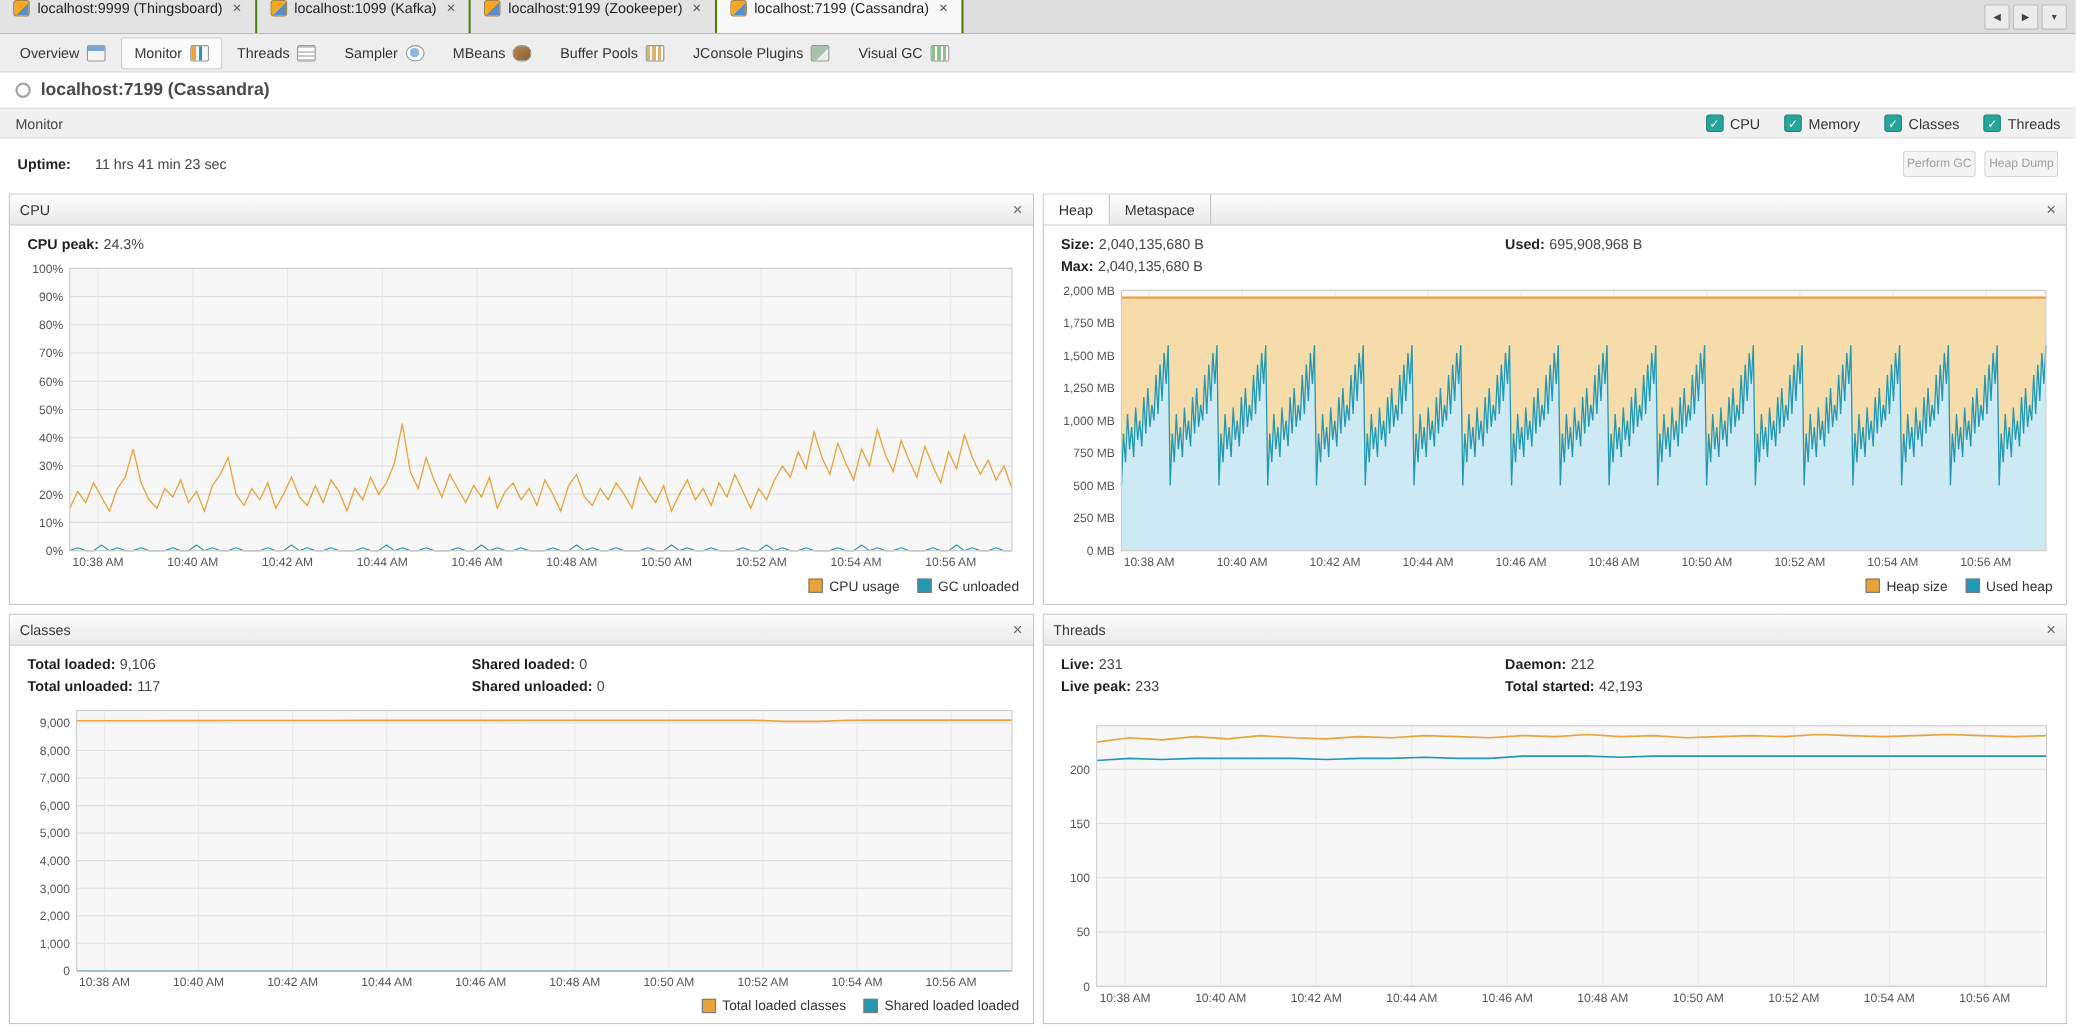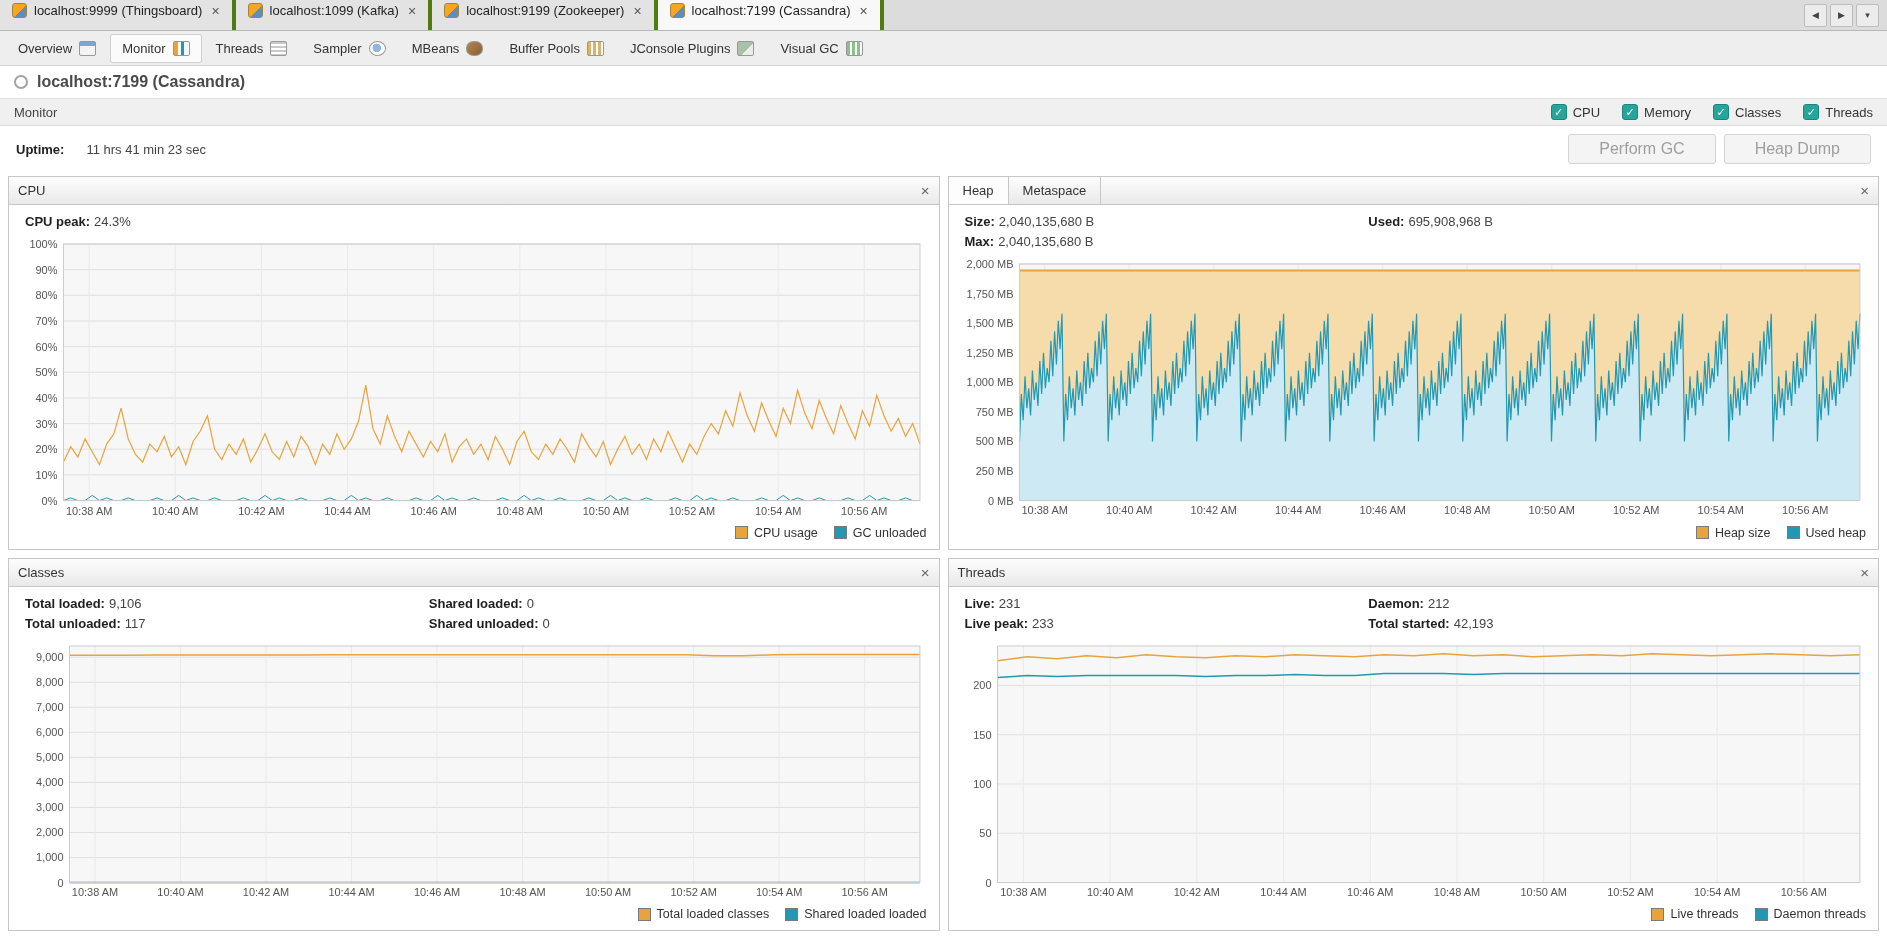--- a/index.html
+++ b/index.html
@@ -3,21 +3,21 @@
 <meta charset="utf-8">
 <style>
   html,body{margin:0;padding:0;}
   body{
     width:1887px;height:939px;overflow:hidden;background:#fff;
     font-family:"Liberation Sans", sans-serif;font-size:13px;color:#333;
     display:flex;flex-direction:column;
   }
   
   .conn-bar{height:30px;flex:0 0 30px;background:#dcdcdc;border-bottom:1px solid #b7b7b7;display:flex;align-items:stretch;}
-  .conn-tab{display:flex;align-items:flex-end;gap:7px;padding:12px 12px;border-right:4px solid #4d7c0f;background:#e3e3e3;color:#222;cursor:default;}
+  .conn-tab{display:flex;align-items:flex-start;gap:7px;padding:0 12px;border-right:2px solid #4d7c0f;background:#e3e3e3;color:#222;cursor:default;}
   .conn-tab.active{background:#f8f8f8;}
   .appicon{width:13px;height:13px;border-radius:3px;border:1px solid #a5823e;background:linear-gradient(135deg,#f5a623 0 55%,#5b8ec4 55% 100%);}
   .conn-close{color:#555;font-size:14px;line-height:1;margin-left:2px;}
   .conn-spacer{flex:1;}
   .conn-nav{display:flex;align-items:center;gap:3px;padding:0 8px;}
   .conn-navbtn{width:21px;height:21px;border:1px solid #bdbdbd;background:#ececec;color:#444;
     display:flex;align-items:center;justify-content:center;font-size:9px;border-radius:2px;}
   
   .view-bar{height:34px;flex:0 0 34px;background:#eeeeee;border-bottom:1px solid #d2d2d2;display:flex;align-items:center;padding:0 6px;gap:2px;}
   .view-tab{display:flex;align-items:flex-end;gap:7px;padding:6px 11px;color:#333;border:1px solid transparent;border-radius:2px;}
@@ -37,21 +37,21 @@
   .page-title{font-size:16px;font-weight:bold;color:#4a4a4a;}
   .monitor-bar{height:26px;flex:0 0 26px;background:#f0f0f0;border-top:1px solid #e0e0e0;border-bottom:1px solid #dcdcdc;
     display:flex;align-items:center;padding:0 14px;color:#444;}
   .cb-group{margin-left:auto;display:flex;gap:22px;align-items:center;}
   .cb{display:flex;align-items:center;gap:6px;color:#333;}
   .cb-box{width:14px;height:14px;background:#26a69a;border:1px solid #1d8density;border:1px solid #1d857b;border-radius:3px;color:#fff;font-size:11px;display:flex;align-items:center;justify-content:center;}
   .uptime-row{height:46px;flex:0 0 46px;display:flex;align-items:center;padding:0 16px;background:#fff;}
   .uptime-label{font-weight:bold;color:#222;}
   .uptime-value{color:#444;margin-left:22px;}
   .action-btns{margin-left:auto;display:flex;gap:8px;}
-  .action-btn{padding:5px 30px;border:1px solid #d5d5d5;background:#f4f4f4;color:#9e9e9e;border-radius:3px;font-size:16px;}
+  .action-btn{padding:5px 3px;border:1px solid #d5d5d5;background:#f4f4f4;color:#9e9e9e;border-radius:3px;font-size:11px;}
   
   .charts-grid{flex:1;min-height:0;display:grid;grid-template-columns:1fr 1fr;grid-template-rows:1fr 1fr;gap:8px;padding:4px 8px 8px;background:#fff;}
   .panel{border:1px solid #c6c6c6;display:flex;flex-direction:column;min-height:0;min-width:0;background:#fff;}
   .panel-header{height:27px;flex:0 0 27px;background:linear-gradient(#fdfdfd,#e9e9e9);border-bottom:1px solid #c6c6c6;
     display:flex;align-items:center;padding:0 9px;color:#333;}
   .panel-close{margin-left:auto;color:#666;font-size:15px;line-height:1;}
   .heap-tabs{display:flex;align-items:stretch;height:100%;}
   .heap-tab{display:flex;align-items:center;padding:0 14px;border-right:1px solid #c6c6c6;color:#333;}
   .heap-tab.active{background:#fdfdfd;}
   .stats{padding:9px 16px 3px;display:grid;grid-template-columns:minmax(0,1fr) minmax(0,1.3fr);column-gap:24px;row-gap:5px;}
@@ -432,24 +432,14 @@
           <text x="674.0800000000002" y="259" text-anchor="middle" fill="#555" font-size="11" font-family="Liberation Sans, sans-serif">10:52 AM</text>
           <line x1="760.96" y1="8" x2="760.96" y2="245" stroke="#e9e9e9" stroke-width="1"></line>
           <text x="760.96" y="259" text-anchor="middle" fill="#555" font-size="11" font-family="Liberation Sans, sans-serif">10:54 AM</text>
           <line x1="847.84" y1="8" x2="847.84" y2="245" stroke="#e9e9e9" stroke-width="1"></line>
           <text x="847.84" y="259" text-anchor="middle" fill="#555" font-size="11" font-family="Liberation Sans, sans-serif">10:56 AM</text>
           <polyline points="40.00,22.81 69.79,18.86 99.59,20.84 129.38,17.88 159.17,19.85 188.97,16.89 218.76,18.86 248.55,19.85 278.34,17.88 308.14,18.86 337.93,16.89 367.72,17.88 397.52,18.86 427.31,16.89 457.10,17.88 486.90,15.90 516.69,17.88 546.48,16.89 576.28,18.86 606.07,17.88 635.86,16.89 665.66,17.88 695.45,15.90 725.24,16.89 755.03,17.88 784.83,16.89 814.62,15.90 844.41,16.89 874.21,17.88 904.00,16.89" fill="none" stroke="#e8a33d" stroke-width="1.5"></polyline>
           <polyline points="40.00,39.60 69.79,37.63 99.59,38.61 129.38,37.63 159.17,37.63 188.97,37.63 218.76,37.63 248.55,38.61 278.34,37.63 308.14,37.63 337.93,36.64 367.72,37.63 397.52,37.63 427.31,35.65 457.10,35.65 486.90,35.65 516.69,36.64 546.48,35.65 576.28,35.65 606.07,35.65 635.86,35.65 665.66,35.65 695.45,35.65 725.24,35.65 755.03,35.65 784.83,35.65 814.62,35.65 844.41,35.65 874.21,35.65 904.00,35.65" fill="none" stroke="#2398b2" stroke-width="1.5"></polyline>
           <rect x="40" y="8" width="864" height="237" fill="none" stroke="#cccccc" stroke-width="1"></rect>
         </svg>
     </div>
-    <div class="legend">
-        <span class="legend-item">
-          <span class="swatch" style="background: rgb(232, 163, 61);"></span>
-          <span>Live threads</span>
-        </span>
-        <span class="legend-item">
-          <span class="swatch" style="background: rgb(35, 152, 178);"></span>
-          <span>Daemon threads</span>
-        </span>
-      </div>
   </div>
 </div>
 
 </body></html>

